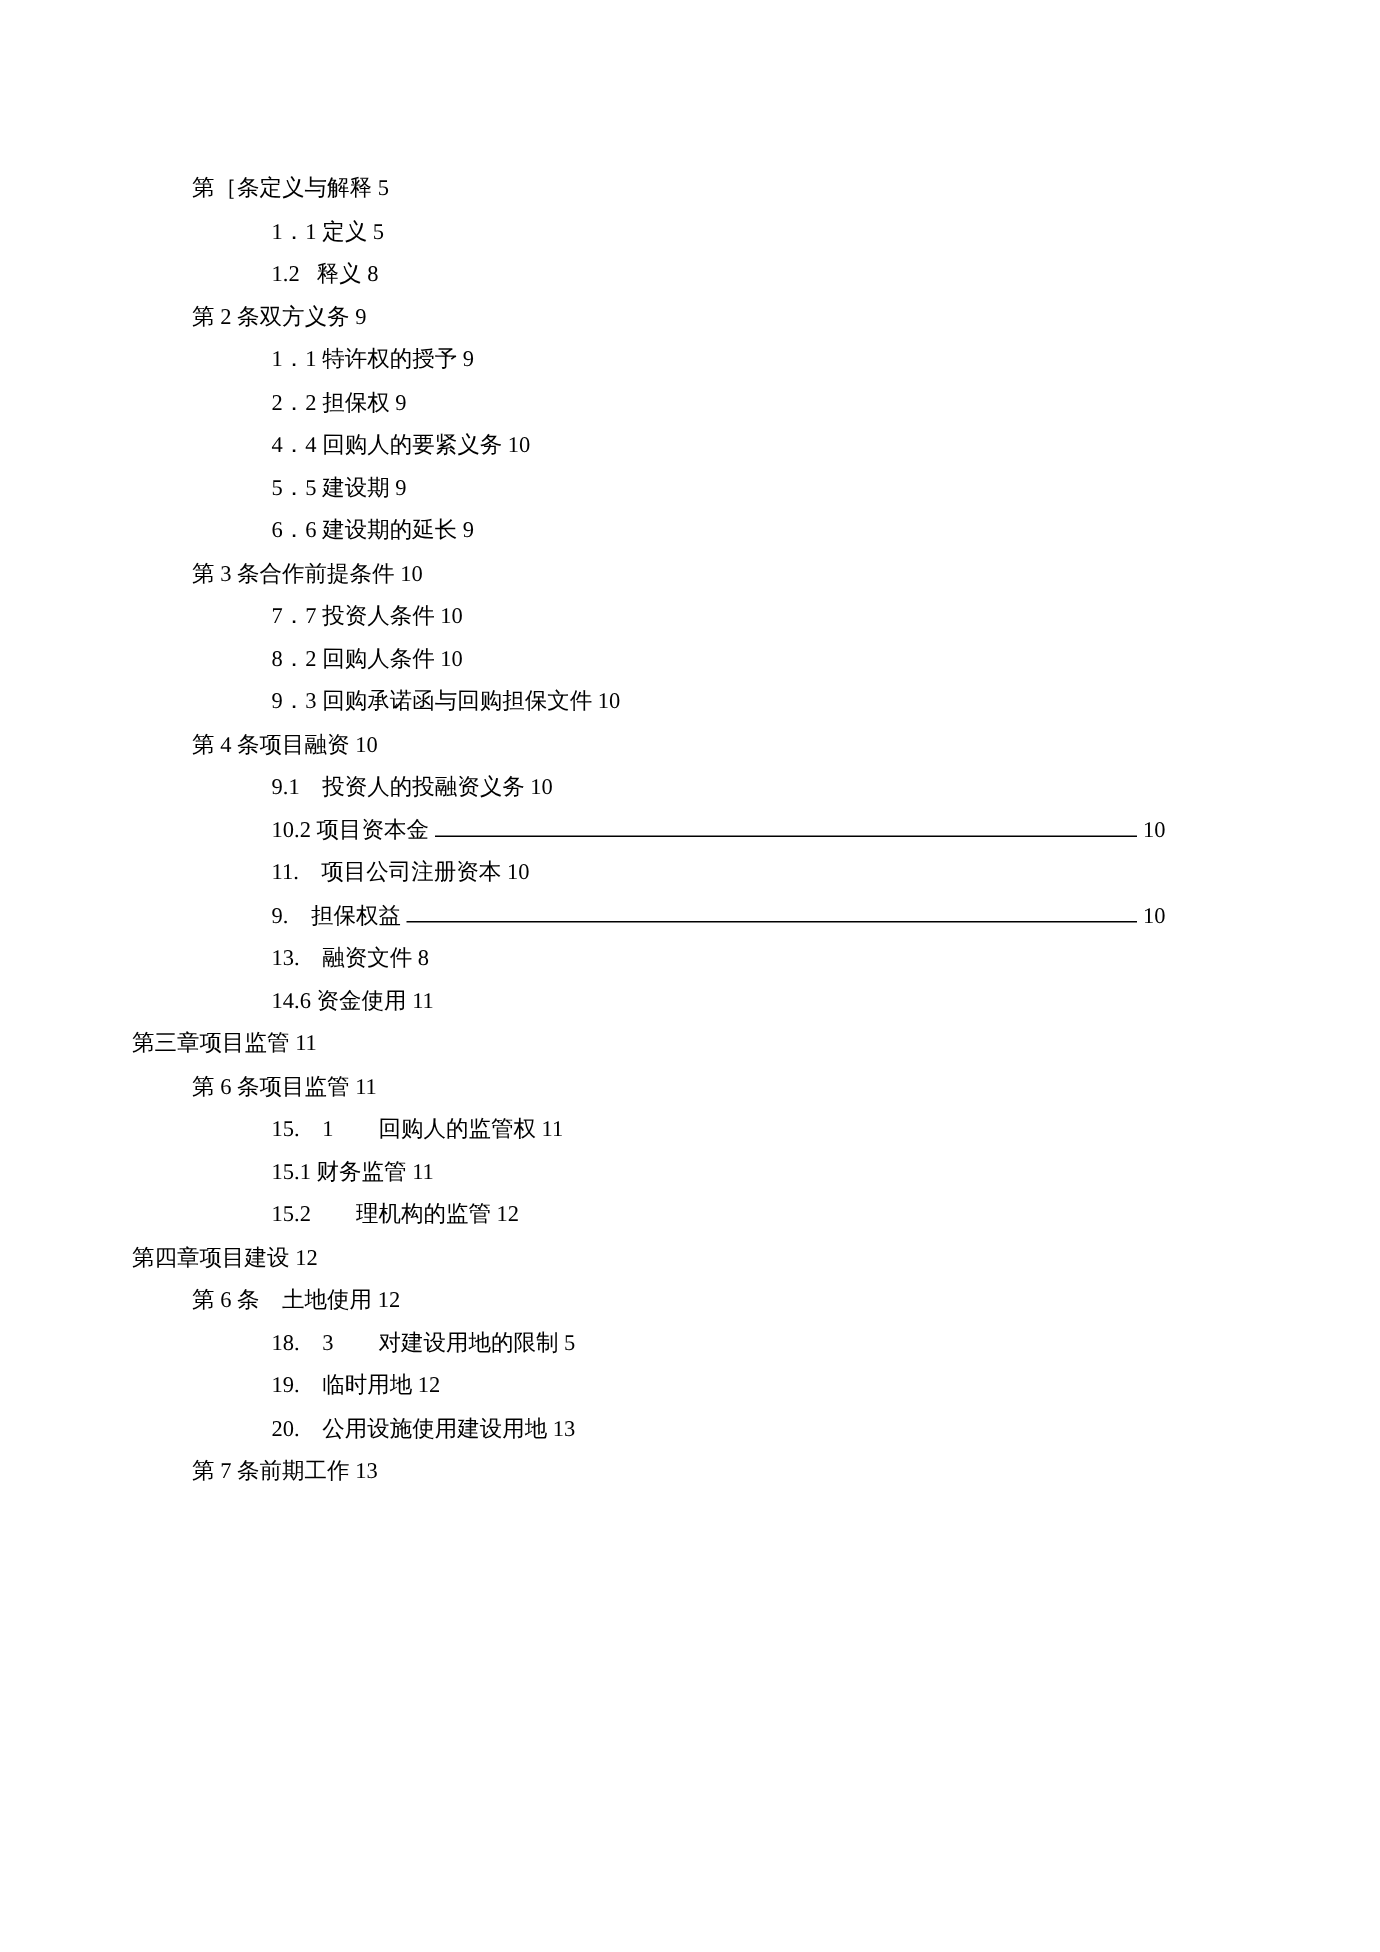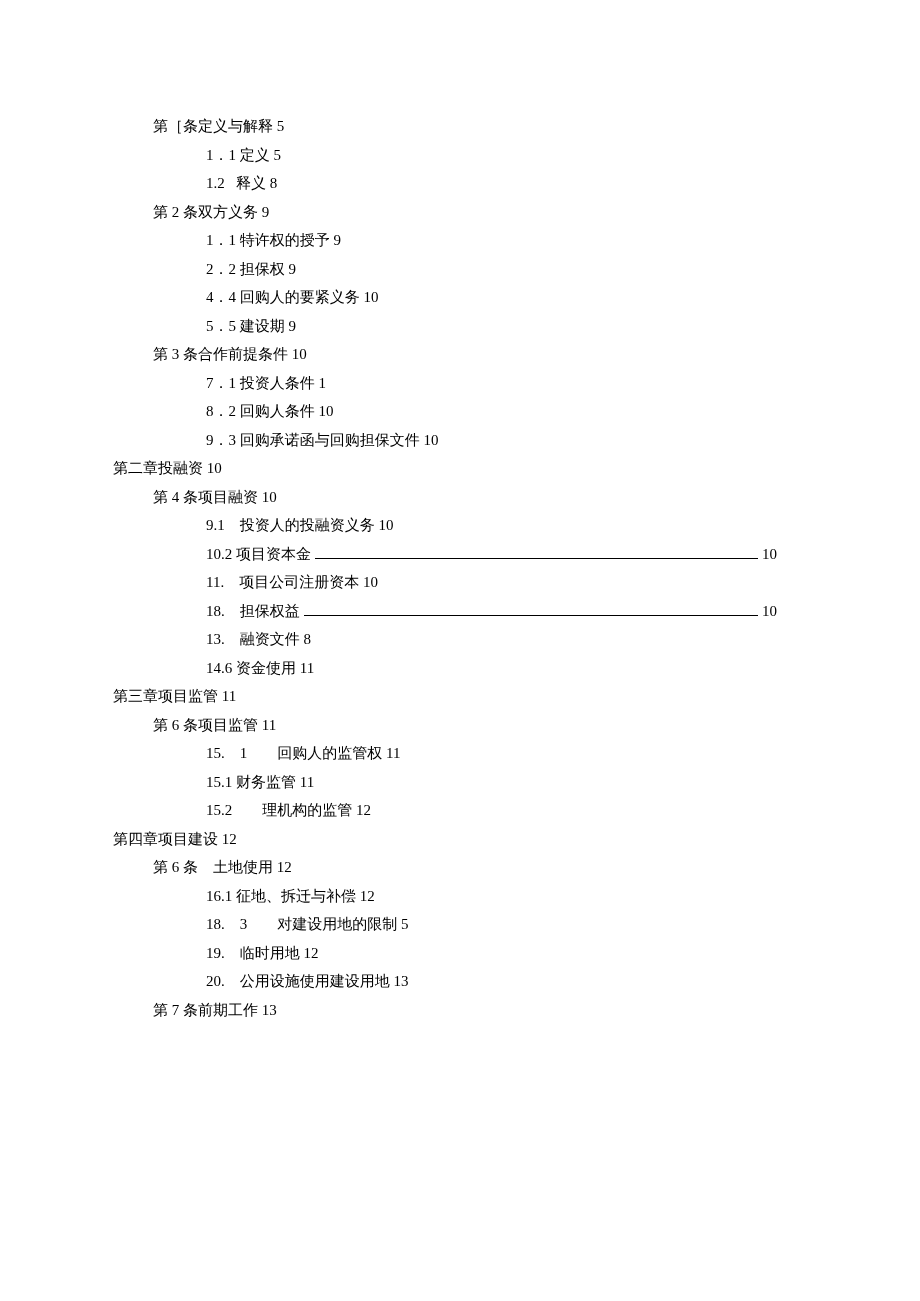--- a/index.html
+++ b/index.html
@@ -9,21 +9,21 @@
     font-family: "SimSun", "宋体", serif;
     font-size: 15px;
     color: #000;
     line-height: 1.9;
   }
   .page {
     width: 920px;
     min-height: 1301px;
     box-sizing: border-box;
     padding-top: 112px;
-    padding-left: 113px;
+    padding-left: 88px;
     padding-right: 113px;
   }
   .toc-line {
     white-space: nowrap;
     overflow: hidden;
   }
   .lvl1 { padding-left: 0; }
   .lvl2 { padding-left: 40px; }
   .lvl3 { padding-left: 93px; }
   .italic { }
@@ -48,50 +48,49 @@
   <div class="toc-line lvl2">第［条定义与解释 5</div>
   <div class="toc-line lvl3">1．1 定义 5</div>
   <div class="toc-line lvl3 italic">
     <span>1.2</span>&nbsp;&nbsp;&nbsp;<span>释义 8</span>
   </div>
   <div class="toc-line lvl2">第 2 条双方义务 9</div>
   <div class="toc-line lvl3">1．1 特许权的授予 9</div>
   <div class="toc-line lvl3">2．2 担保权 9</div>
   <div class="toc-line lvl3">4．4 回购人的要紧义务 10</div>
   <div class="toc-line lvl3">5．5 建设期 9</div>
+  <div class="toc-line lvl3">6．6 建设期的延长 9</div>
   <div class="toc-line lvl2">第 3 条合作前提条件 10</div>
-  <div class="toc-line lvl3">7．1 投资人条件 1</div>
+  <div class="toc-line lvl3">7．7 投资人条件 10</div>
   <div class="toc-line lvl3">8．2 回购人条件 10</div>
   <div class="toc-line lvl3">9．3 回购承诺函与回购担保文件 10</div>
-  <div class="toc-line lvl1">第二章投融资 10</div>
   <div class="toc-line lvl2">第 4 条项目融资 10</div>
   <div class="toc-line lvl3">9.1　投资人的投融资义务 10</div>
 
   <div class="toc-line lvl3 fill-line">
     <span class="label">10.2 项目资本金</span>
     <span class="dots"></span>
     <span class="pg">10</span>
   </div>
 
   <div class="toc-line lvl3">11.　项目公司注册资本 10</div>
 
   <div class="toc-line lvl3 fill-line">
-    <span class="label">18.　担保权益</span>
+    <span class="label">9.　担保权益</span>
     <span class="dots"></span>
     <span class="pg">10</span>
   </div>
 
   <div class="toc-line lvl3">13.　融资文件 8</div>
   <div class="toc-line lvl3">14.6 资金使用 11</div>
   <div class="toc-line lvl1">第三章项目监管 11</div>
   <div class="toc-line lvl2">第 6 条项目监管 11</div>
   <div class="toc-line lvl3">15.　1　　回购人的监管权 11</div>
   <div class="toc-line lvl3">15.1 财务监管 11</div>
   <div class="toc-line lvl3">15.2　　理机构的监管 12</div>
   <div class="toc-line lvl1">第四章项目建设 12</div>
   <div class="toc-line lvl2">第 6 条　土地使用 12</div>
-  <div class="toc-line lvl3">16.1 征地、拆迁与补偿 12</div>
   <div class="toc-line lvl3">18.　3　　对建设用地的限制 5</div>
   <div class="toc-line lvl3">19.　临时用地 12</div>
   <div class="toc-line lvl3">20.　公用设施使用建设用地 13</div>
   <div class="toc-line lvl2">第 7 条前期工作 13</div>
 
 </div>
 
 </body></html>

